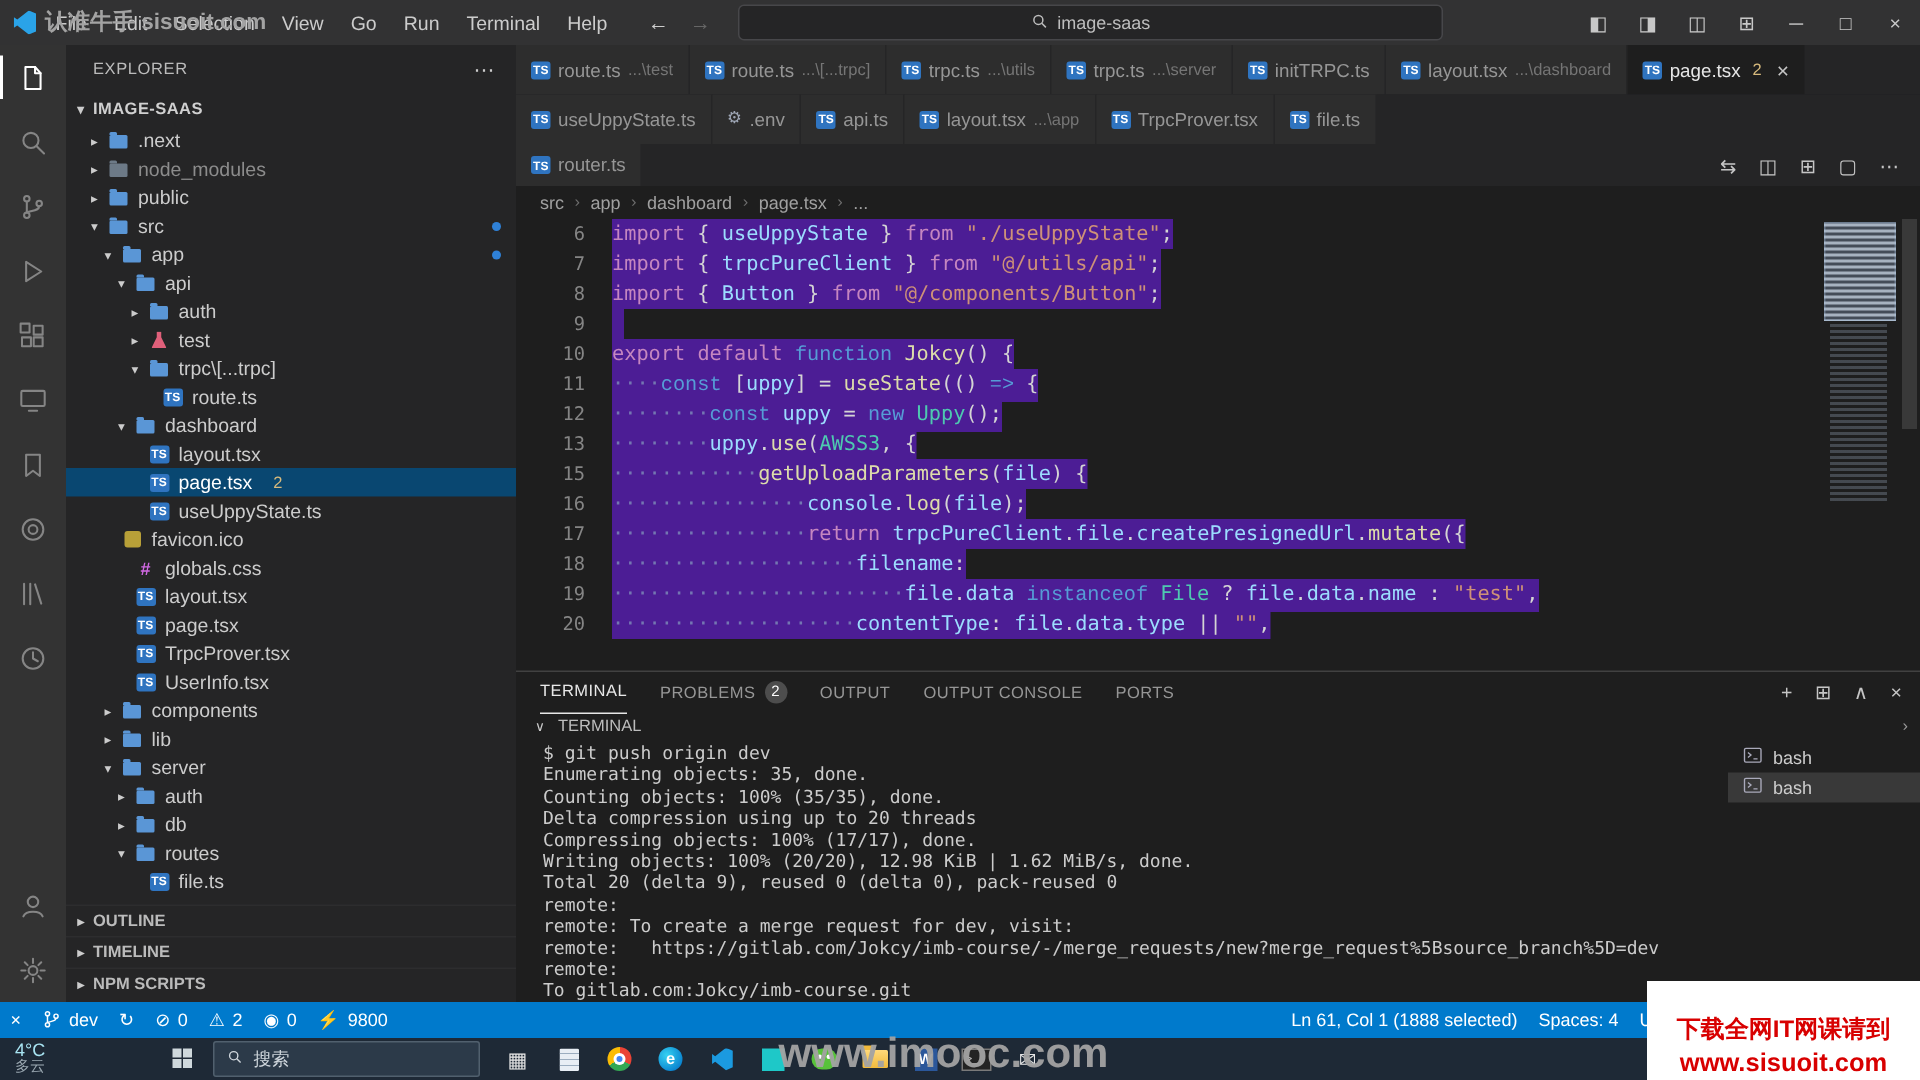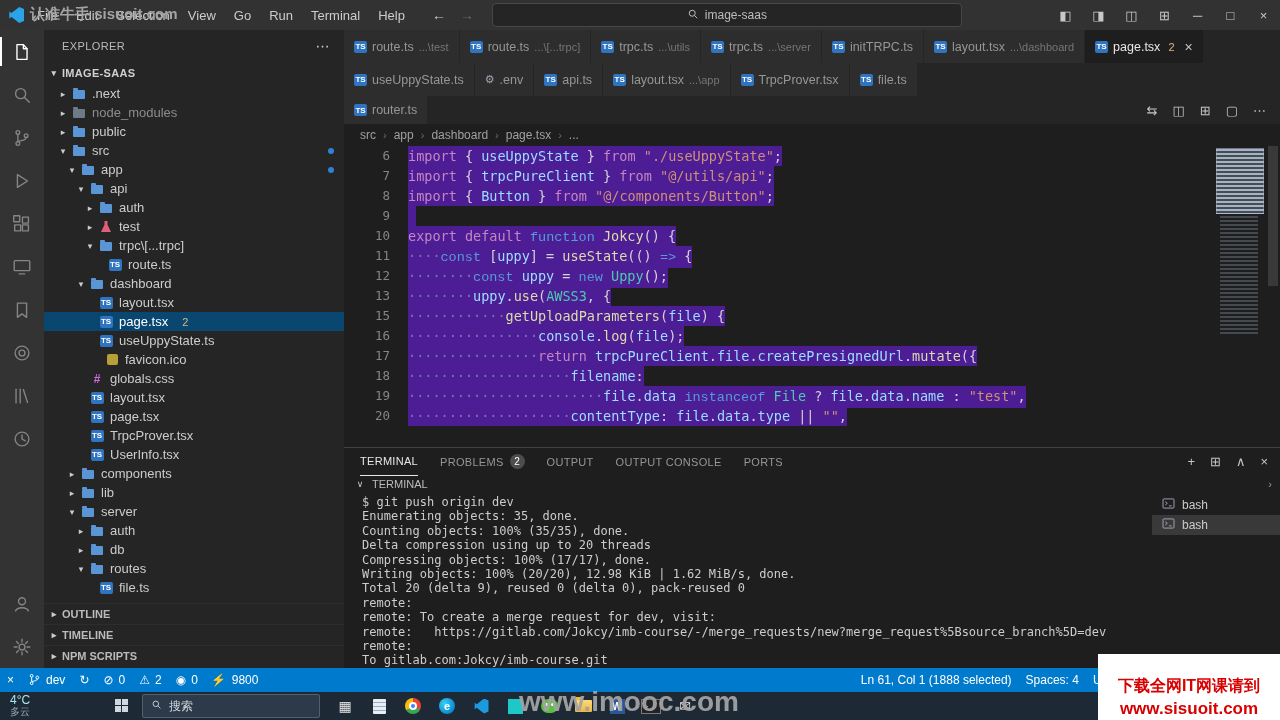--- a/index.html
+++ b/index.html
@@ -375,21 +375,21 @@
             <span class="tree-label">page.tsx</span>
             <span class="badge-num">2</span>
           </div>
           <div class="tree-row" style="padding-left: 40px;">
             <span class="chev"></span>
             <span class="icon-slot">
               <span class="ts-badge">TS</span>
             </span>
             <span class="tree-label">useUppyState.ts</span>
           </div>
-          <div class="tree-row" style="padding-left: 46px;">
+          <div class="tree-row" style="padding-left: 22px;">
             <span class="chev"></span>
             <span class="icon-slot">
               <span class="img-ico"></span>
             </span>
             <span class="tree-label">favicon.ico</span>
           </div>
           <div class="tree-row" style="padding-left: 31px;">
             <span class="chev"></span>
             <span class="icon-slot">
               <span class="css-ico">#</span>

